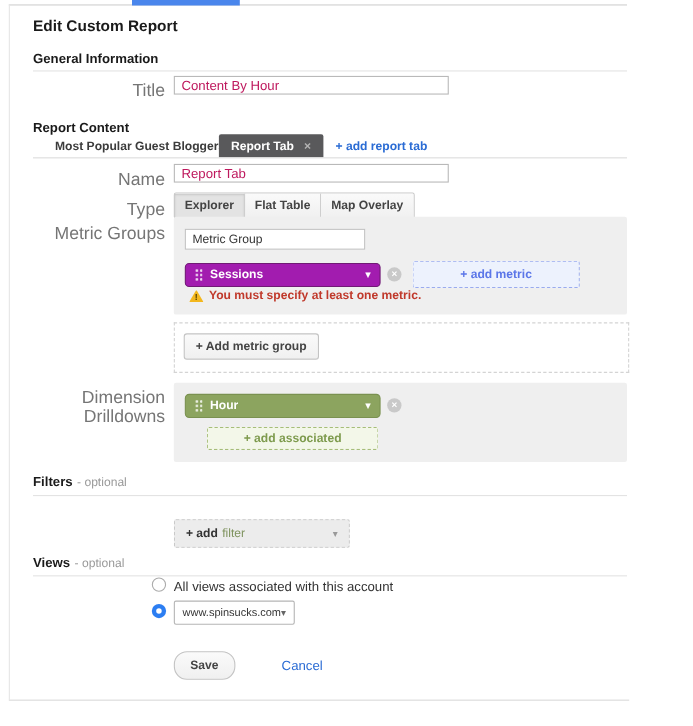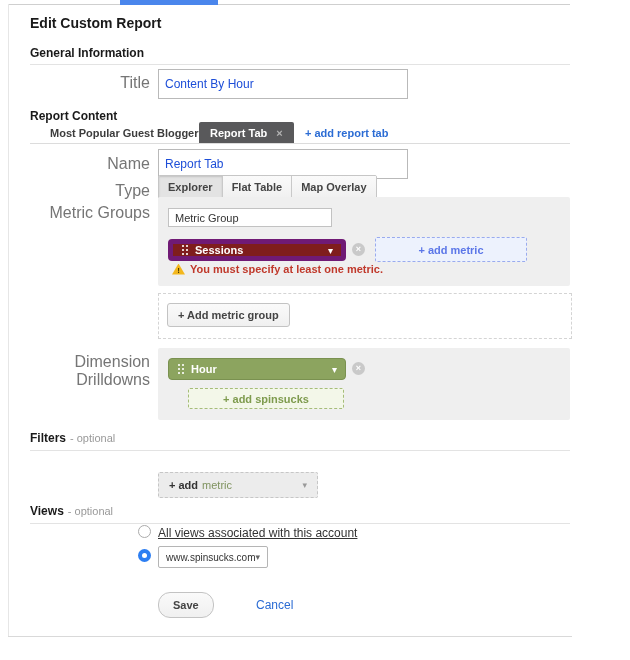--- a/index.html
+++ b/index.html
@@ -14,22 +14,22 @@
   .left-line   { left:8px; top:4px; width:1px; height:632px; background:#e6e6e6; }
   .bottom-line { left:8px; top:636px; width:564px; height:1px; background:#d9d9d9; }
   .hr { left:30px; width:540px; height:1px; background:#e3e3e3; }
 
   .page-title { left:30px; top:15px; font-size:14px; font-weight:bold; color:#1a1a1a; }
   .section-heading { left:30px; font-size:12px; font-weight:bold; color:#1a1a1a; }
   .section-heading .opt { font-weight:normal; font-size:11px; color:#999; margin-left:4px; }
 
   .form-label { left:30px; width:120px; text-align:right; font-size:16px; color:#757575; }
 
-  .text-input { left:158px; width:250px; height:30px; border:1px solid #b9b9b9; background:#fff;
-                font-family:"Liberation Sans",sans-serif; font-size:12px; color:#1d4ed8; padding:3px 6px; }
+  .text-input { left:158px; width:250px; height:17px; border:1px solid #b9b9b9; background:#fff;
+                font-family:"Liberation Sans",sans-serif; font-size:12px; color:#be185d; padding:3px 6px; }
 
   
   .tab-inactive { left:50px; top:127px; font-size:11px; font-weight:bold; color:#3c3c3c; cursor:pointer; }
   .tab-active { left:199px; top:122px; height:21px; background:#59595b; border-radius:2px 2px 0 0;
                 display:flex; align-items:center; padding:0 11px; cursor:pointer; }
   .tab-active .lbl { color:#fff; font-size:11px; font-weight:bold; }
   .tab-active .x { color:#b3b3b3; font-size:11px; font-weight:bold; margin-left:9px; }
   .tab-add { left:305px; top:127px; font-size:11px; font-weight:bold; color:#2b6cd4; cursor:pointer; }
   .tab-underline { left:30px; top:143px; width:540px; height:1px; background:#dcdcdc; }
 
@@ -43,21 +43,21 @@
   
   .group-panel { left:158px; width:412px; background:#efefef; border-radius:2px;padding-left:43px; }
   .panel-metrics { top:197px; height:89px; }
   .panel-dims { top:348px; height:72px; }
 
   .group-name-input { left:10px; top:11px; width:164px; height:19px; border:1px solid #c2c2c2;
                       font-family:"Liberation Sans",sans-serif; font-size:11px; color:#333; padding:0 6px; }
 
   .pill { left:10px; width:178px; height:22px; border-radius:4px; display:flex; align-items:center;
           padding:0 8px; cursor:pointer; }
-  .pill-blue { background:#7f1d1d; border:5px solid #701a75; }
+  .pill-blue { background:#a21caf; border:1px solid #701a75; }
   .pill-green { background:#8ca45f; border:1px solid #7a9150; }
   .pill .grip { width:7px; height:12px; margin-right:7px;
                 background-image:radial-gradient(rgba(255,255,255,.8) 1px, transparent 1.4px);
                 background-size:4px 4px; }
   .pill .lbl { color:#fff; font-size:11px; font-weight:bold; flex:1; }
   .pill .caret { color:#fff; font-size:10px; }
 
   .remove-btn { width:13px; height:13px; border-radius:50%; background:#c9c9c9; color:#fff;
                 font-size:9px; font-weight:bold; line-height:13px; text-align:center; cursor:pointer; }
 
@@ -80,21 +80,21 @@
   .add-filter { left:158px; top:472px; width:160px; height:26px; border:1px dashed #c6c6c6; border-radius:2px;
                 background:#ececec; display:flex; align-items:center; padding:0 10px; cursor:pointer; }
   .add-filter .b { font-size:11px; font-weight:bold; color:#333; }
   .add-filter .w { font-size:11px; color:#7f935f; margin-left:4px; flex:1; }
   .add-filter .caret { font-size:9px; color:#999; }
 
   .radio { width:13px; height:13px; border-radius:50%; }
   .radio-off { left:138px; top:525px; background:#fff; border:1px solid #ababab; }
   .radio-on { left:138px; top:549px; background:#2c7ef2; display:flex; align-items:center; justify-content:center; }
   .radio-on .dot { width:5px; height:5px; border-radius:50%; background:#fff; }
-  .radio-label { left:158px; top:526px; font-size:12px; color:#333;text-decoration:underline; }
+  .radio-label { left:158px; top:526px; font-size:12px; color:#333; }
 
   .view-select { left:158px; top:546px; width:110px; height:22px; border:1px solid #b5b5b5; border-radius:2px;
                  background:#fff; display:flex; align-items:center; padding:0 7px; cursor:pointer; }
   .view-select .val { font-size:10px; color:#333; flex:1; }
   .view-select .caret { font-size:9px; color:#666; }
 
   .save-btn { left:158px; top:592px; padding:6px 14px; background:linear-gradient(#fafafa,#f0f0f0);
               border:1px solid #c3c3c3; border-radius:12px; font-size:11px; font-weight:bold; color:#444; cursor:pointer; }
   .cancel-link { left:232px; top:598px; font-size:12px; color:#2b6cd4; cursor:pointer;margin-left:24px; }
 </style>
@@ -157,30 +157,30 @@
   </div>
 
   <div class="abs form-label" style="top:353px">Dimension Drilldowns</div>
   <div class="abs group-panel panel-dims">
     <div class="abs pill pill-green" style="top:10px">
       <span class="grip"></span>
       <span class="lbl">Hour</span>
       <span class="caret">▾</span>
     </div>
     <div class="abs remove-btn" style="left:194px; top:14px">×</div>
-    <div class="abs add-dim">+ add spinsucks</div>
+    <div class="abs add-dim">+ add associated</div>
   </div>
 
   <div class="abs section-heading" style="top:431px">
     <span>Filters</span><span class="opt">- optional</span>
   </div>
   <div class="abs hr" style="top:450px"></div>
   <div class="abs add-filter">
     <span class="b">+ add</span>
-    <span class="w">metric</span>
+    <span class="w">filter</span>
     <span class="caret">▾</span>
   </div>
 
   <div class="abs section-heading" style="top:504px">
     <span>Views</span><span class="opt">- optional</span>
   </div>
   <div class="abs hr" style="top:523px"></div>
 
   <div class="abs radio radio-off"></div>
   <div class="abs radio-label">All views associated with this account</div>

